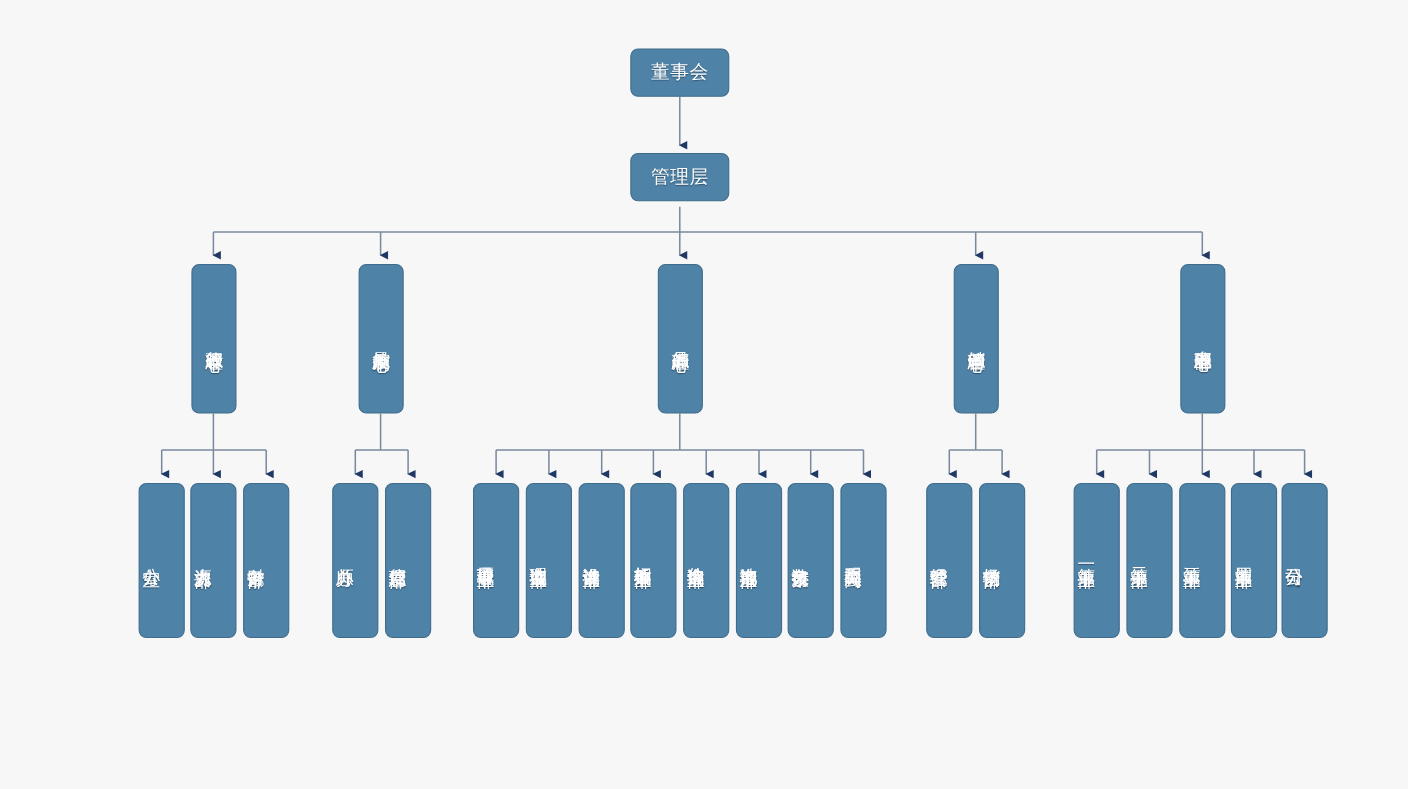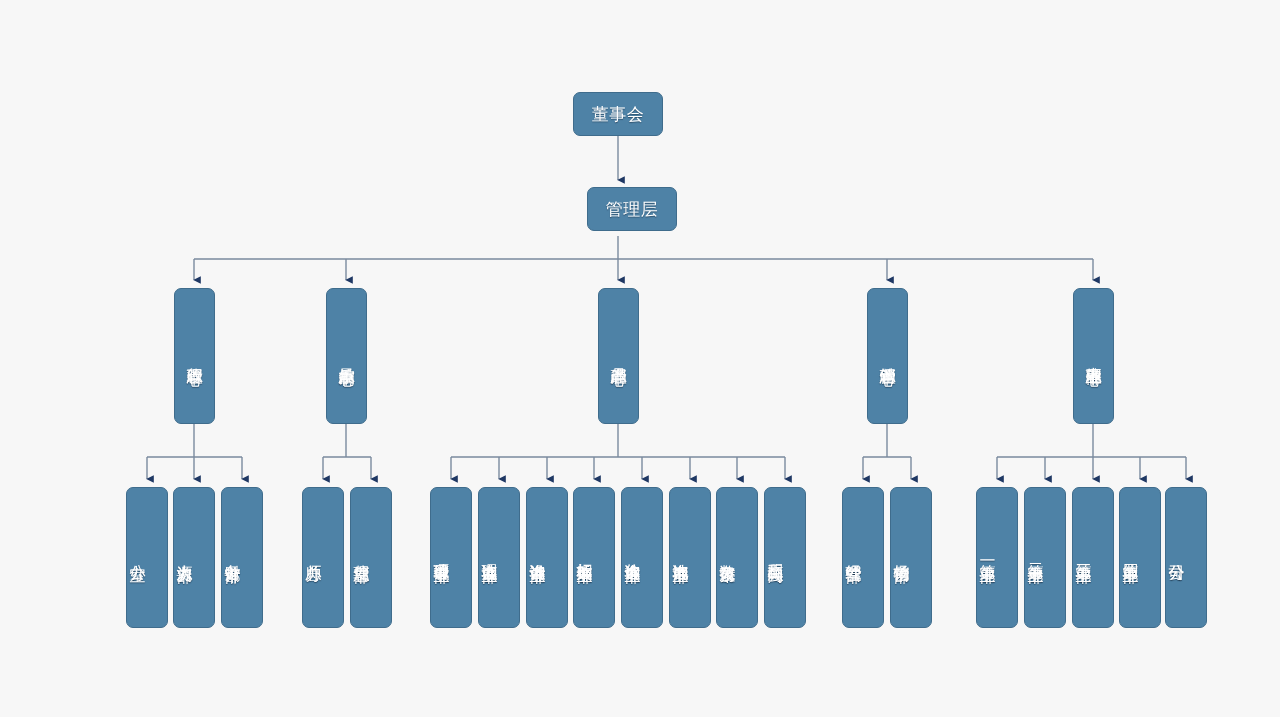--- a/index.html
+++ b/index.html
@@ -11,21 +11,20 @@
     width: 1280px;
     height: 717px;
     background: #f7f7f7;
     font-family: "DejaVu Sans", "Liberation Sans", sans-serif;
     overflow: hidden;
   }
   #chart-canvas {
     position: relative;
     width: 1280px;
     height: 551px;
-    margin-top: 48px;
   }
   svg.connectors {
     position: absolute;
     left: 0;
     top: 0;
     width: 1280px;
     height: 717px;
     pointer-events: none;
   }
   .node {
@@ -122,21 +121,21 @@
       <line x1="1093" y1="409" x2="1093" y2="431" marker-end="url(#arrowhead)"></line>
       <line x1="1140" y1="409" x2="1140" y2="431" marker-end="url(#arrowhead)"></line>
       <line x1="1186" y1="409" x2="1186" y2="431" marker-end="url(#arrowhead)"></line>
     </g>
   </svg>
 
   <div class="node horiz" style="left:573px; top:44px; width:90px; height:44px;">
     <span class="label">董事会</span>
   </div>
 
-  <div class="node horiz" style="left:587px; top:139px; width:90px; height:44px;">
+  <div class="node horiz" style="left:573px; top:139px; width:90px; height:44px;">
     <span class="label">管理层</span>
   </div>
 
   <div class="node vert mid" style="left:174px; top:240px; width:41px; height:136px;">
     <span class="label">行政管理中心</span>
   </div>
 
   <div class="node vert mid" style="left:326px; top:240px; width:41px; height:136px;">
     <span class="label">质量控制中心</span>
   </div>

